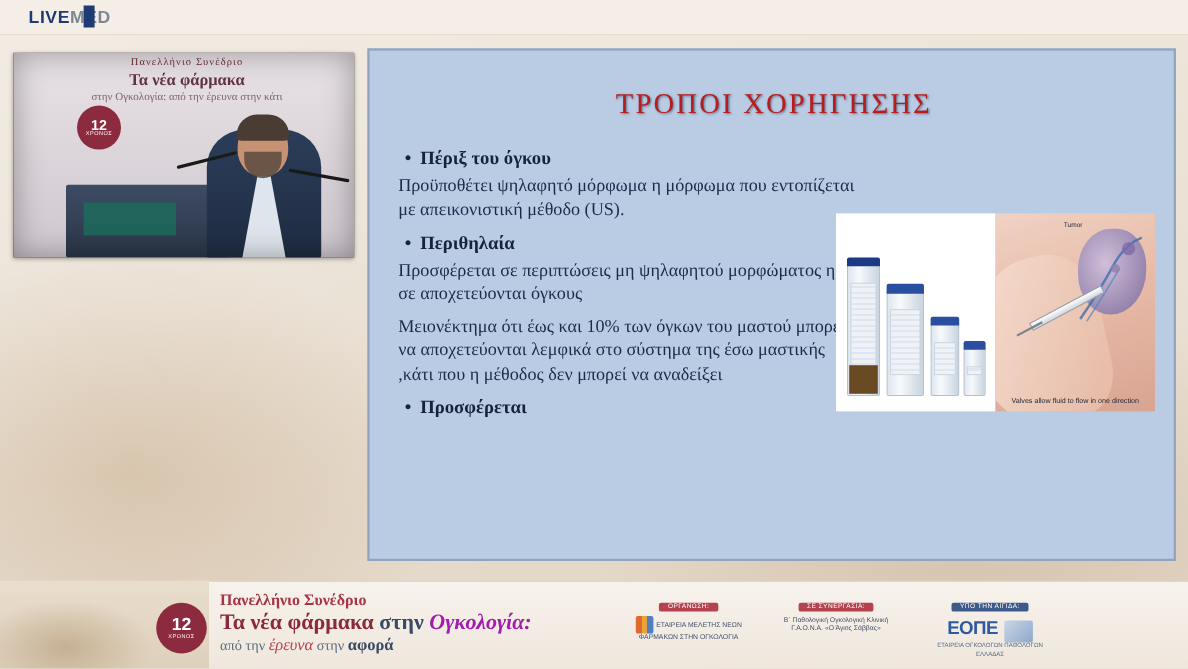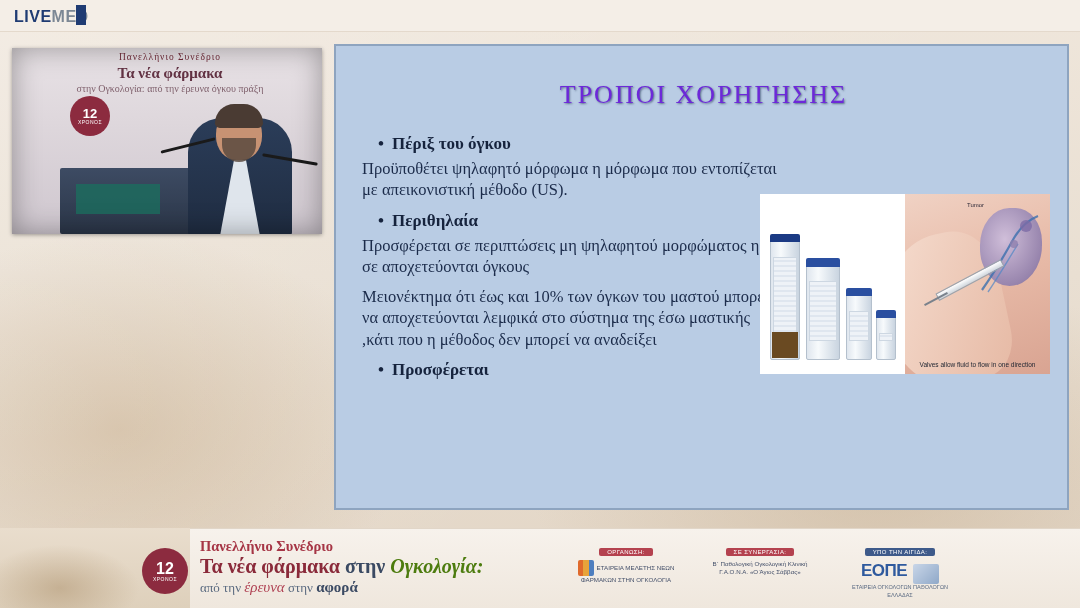--- a/index.html
+++ b/index.html
@@ -30,21 +30,21 @@
   
   .topbar {
     position: absolute; left: 0; top: 0; width: 1080px; height: 32px;
     background: #f4eee7;
     border-bottom: 1px solid #e4d9cc;
   }
   .logo {
     position: absolute; left: 14px; top: 8px;
     font-size: 16px; font-weight: bold; letter-spacing: 0.5px;
   }
-  .logo .live { color: #1f3b73; }
+  .logo .live { color: #1f3b73; margin-left: 12px; }
   .logo .med { color: #7c8794; }
   .logo-bar {
     position: absolute; left: 76px; top: 5px; width: 10px; height: 20px;
     background: #1f3b73;
   }
   
   .video-wrap {
     position: absolute; left: 12px; top: 48px; width: 310px; height: 186px;
     background: #2a2f36; overflow: hidden;
     box-shadow: 0 1px 4px rgba(0,0,0,0.35);
@@ -128,33 +128,33 @@
   }
   
   .slide {
     position: absolute; left: 334px; top: 44px; width: 735px; height: 466px;
     background: #b9cce4;
     border: 2px solid #8ea4bf;
   }
   .slide-title {
     position: absolute; left: 0; top: 34px; width: 735px;
     text-align: center;
-    color: #6d28d9;
+    color: #b91c1c;
     font-family: "Liberation Serif", serif;
     font-size: 26px; letter-spacing: 2px;
     text-shadow: 1px 1px 2px rgba(40,60,90,0.65);
   }
   .slide-body {
     position: absolute; left: 22px; top: 88px; width: 420px;
     font-family: "Liberation Serif", serif;
     color: #1d2f52;
   }
   .bullet {
     font-size: 17px; font-weight: bold; color: #16233d;
-    margin: 0 0 4px 20px;
+    margin: 0 0 4px 10px;
   }
   .bullet .dot { margin-right: 8px; }
   .para {
     font-size: 16.5px; line-height: 1.30; color: #1b2b4a;
     margin: 0 0 10px 4px;
   }
   .para.tight { margin-bottom: 8px; }
   .slide-images {
     position: absolute; left: 424px; top: 148px; width: 290px; height: 180px;
     display: flex;
@@ -256,21 +256,21 @@
   }
   .footer-seal .num { font-size: 16px; font-weight: bold; }
   .footer-seal .sub { font-size: 5px; letter-spacing: 0.5px; }
   .footer-title {
     position: absolute; left: 200px; top: 538px; width: 360px;
     font-family: "Liberation Serif", serif;
     line-height: 1.18;
   }
   .ft-l1 { font-size: 14.5px; color: #a63545; font-weight: bold; }
   .ft-l2 { font-size: 20px; color: #8a2a3a; font-weight: bold; }
-  .ft-l2 .em { color: #4d7c0f; font-style: italic; }
+  .ft-l2 .em { color: #a21caf; font-style: italic; }
   .ft-l2 .dark { color: #3b4a63; }
   .ft-l3 { font-size: 13px; color: #5b6b80; }
   .ft-l3 .red { color: #b04254; font-style: italic; font-size: 15px; }
   .ft-l3 .blue { color: #3b4a63; font-weight: bold; font-size: 15px; }
   .org-block {
     position: absolute; top: 548px; font-size: 6.5px; color: #4a5668; text-align: center;
   }
   .org-tag {
     display: inline-block; padding: 1px 8px; border-radius: 2px;
     background: #b4424f; color: #fff; font-size: 6px; letter-spacing: .4px; margin-bottom: 4px;
@@ -309,21 +309,21 @@
       <span class="live">LIVE</span><span class="med">MED</span>
     </div>
     <div class="logo-bar"></div>
   </div>
 
   <div class="video-wrap">
     <div class="video-bg"></div>
     <div class="banner-text">
       <div class="l1">Πανελλήνιο Συνέδριο</div>
       <div class="l2">Τα νέα φάρμακα</div>
-      <div class="l3">στην Ογκολογία: από την έρευνα όγκου πράξη</div>
+      <div class="l3">στην Ογκολογία: από την έρευνα στην κάτι</div>
     </div>
     <div class="seal">
       <span>12</span>
       <small>ΧΡΟΝΟΣ</small>
     </div>
     <div class="podium"></div>
     <div class="podium-screen"></div>
     <div class="speaker-body"></div>
     <div class="speaker-shirt"></div>
     <div class="speaker-head"></div>

